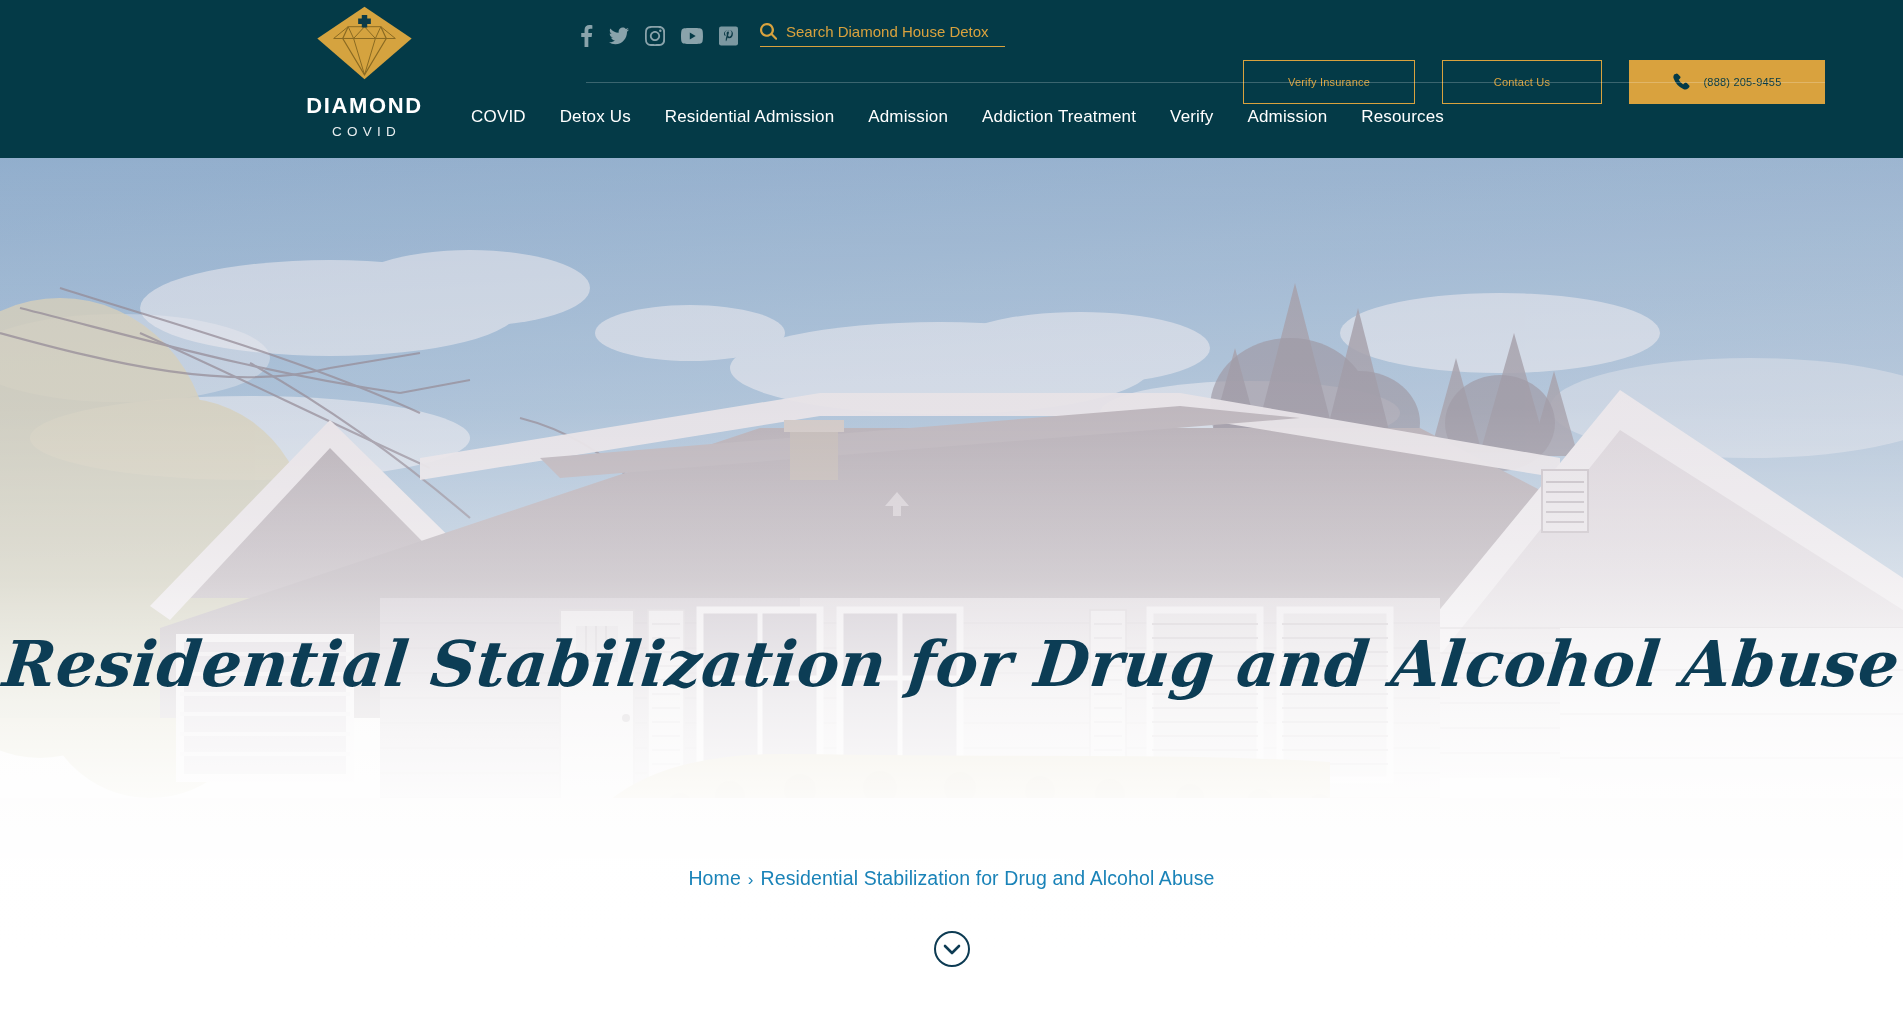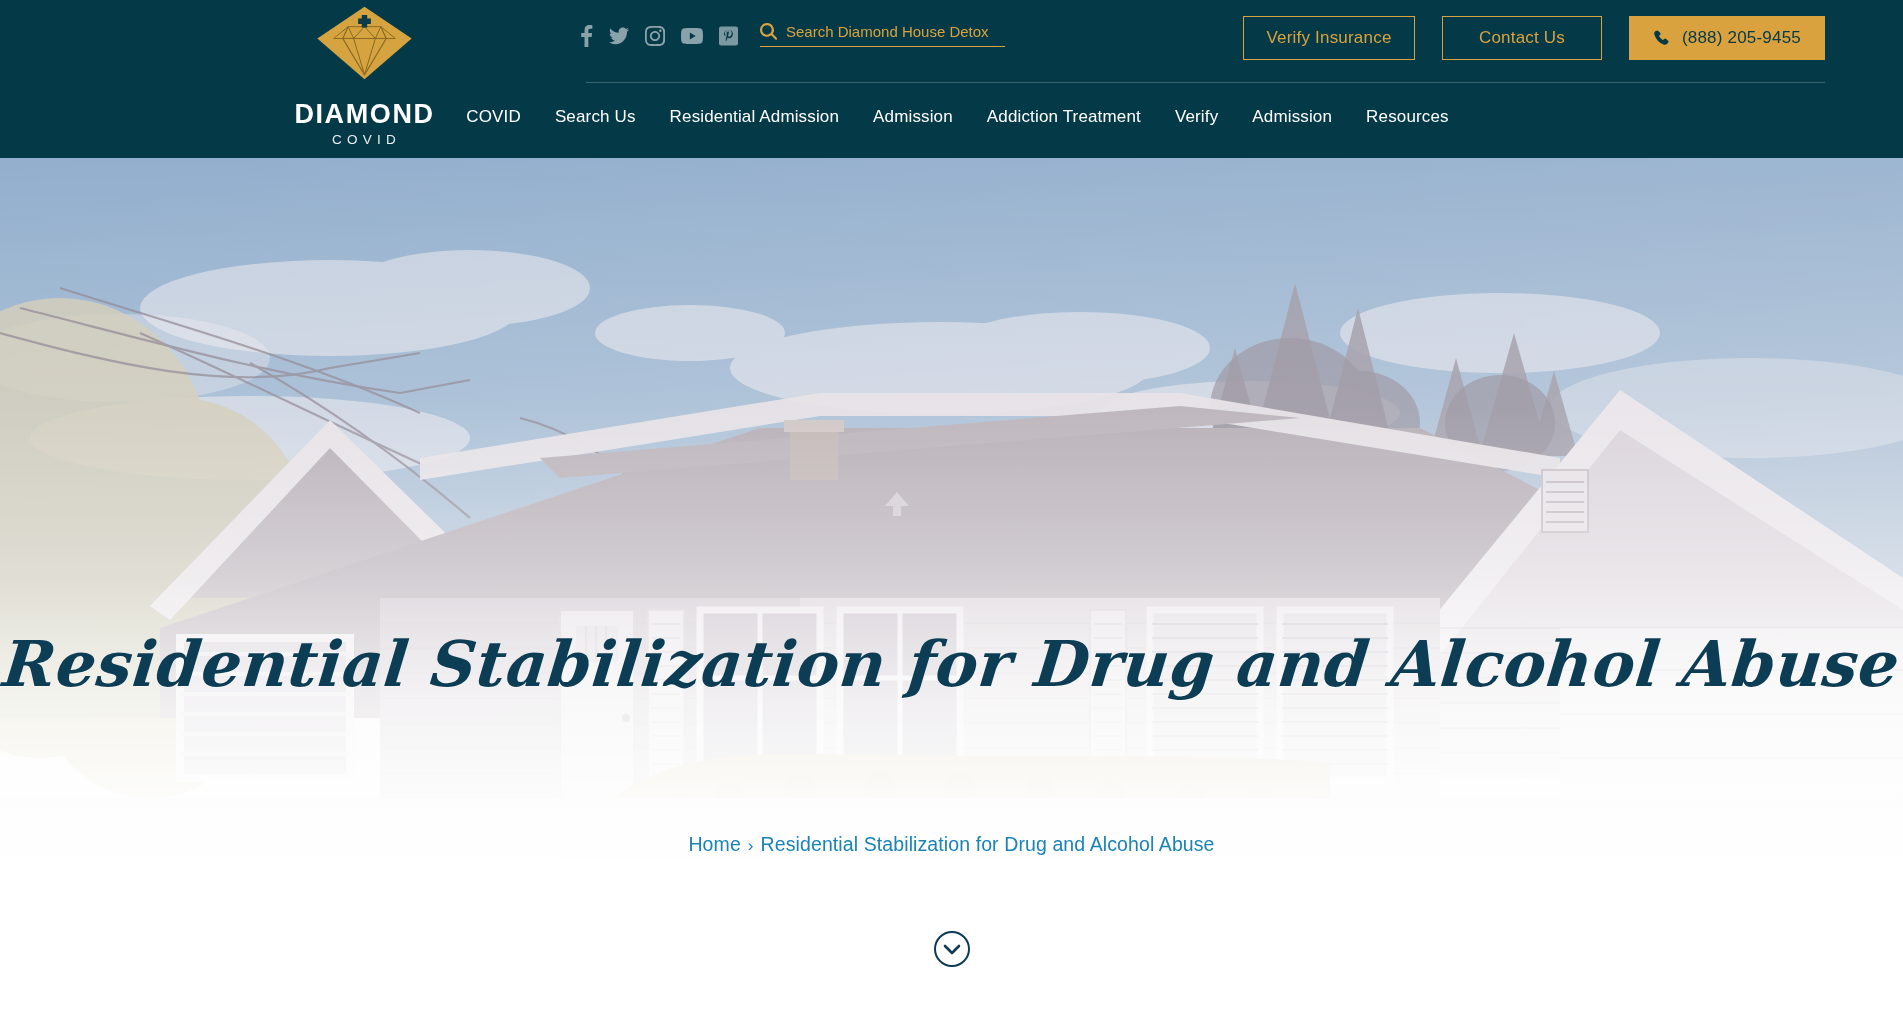--- a/index.html
+++ b/index.html
@@ -23,25 +23,25 @@
   
   .logo {
     position:absolute;
     left:277px; top:4px;
     width:175px; height:132px;
     text-align:center;
   }
   .logo-diamond { width:100%; height:78px; display:block; }
   .logo-word {
     color:#ffffff;
-    font-size:27px;
+    font-size:22px;
     font-weight:700;
     letter-spacing:1.6px;
     line-height:30px;
-    margin-top:17px;
+    margin-top:9px;
   }
   .logo-sub {
     color:#e9eef0;
     font-size:13.5px;
     font-weight:400;
     letter-spacing:5.2px;
     line-height:16px;
     margin-top:3px;
     padding-left:4px;
   }
@@ -86,25 +86,26 @@
     right:78px; top:16px;
     display:flex;
     align-items:center;
     gap:27px;
   }
   .btn {
     display:flex;
     align-items:center;
     justify-content:center;
     height:44px;
-    font-size:17px;
+    font-size:11px;
     letter-spacing:.2px;
     cursor:pointer;
     white-space:nowrap;
     user-select:none;
+    margin-top:44px;
   }
   .btn-outline {
     border:1.5px solid #d9a23e;
     color:#d9a23e;
     background:transparent;
     padding:0 22px;
   }
   .btn-verify { width:172px; }
   .btn-contact { width:160px; }
   .btn-phone {
@@ -190,21 +191,21 @@
     font-weight:700;
     font-size:63px;
     line-height:76px;
     letter-spacing:0.5px;
     transform:skewX(-6deg);
     white-space:nowrap;
     text-shadow:0 1px 0 rgba(255,255,255,.35);
   }
   .breadcrumb {
     position:absolute;
-    left:0; right:0; top:672px;
+    left:0; right:0; top:706px;
     font-size:19.5px;
     line-height:28px;
     color:#1a83b8;
     letter-spacing:.1px;
   }
   .breadcrumb a { color:#1a83b8; text-decoration:none; cursor:pointer; }
   .breadcrumb .sep { color:#1a83b8; margin:0 7px; font-size:17px; }
   .breadcrumb .current { color:#1a83b8; }
 
   .scroll-btn {
@@ -307,21 +308,21 @@
           <path d="M3.2.9a1.4 1.4 0 012 0l1.9 1.9a1.4 1.4 0 010 2l-.9.9a.5.5 0 00-.1.6 9.6 9.6 0 003.6 3.6.5.5 0 00.6-.1l.9-.9a1.4 1.4 0 012 0l1.9 1.9a1.4 1.4 0 010 2l-.9.9c-1 1-2.5 1.3-3.8.7A16 16 0 011.5 4.9C.9 3.6 1.2 2.1 2.2 1.1z"></path>
         </svg>
         <span>(888) 205-9455</span>
       </div>
     </div>
 
     <div class="nav-divider"></div>
 
     <nav class="nav">
       <span class="nav-item">COVID</span>
-      <span class="nav-item">Search Us</span>
+      <span class="nav-item">Detox Us</span>
       <span class="nav-item">Residential Admission</span>
       <span class="nav-item">Admission</span>
       <span class="nav-item">Addiction Treatment</span>
       <span class="nav-item">Verify</span>
       <span class="nav-item">Admission</span>
       <span class="nav-item">Resources</span>
     </nav>
 
   </div>
 </header>

